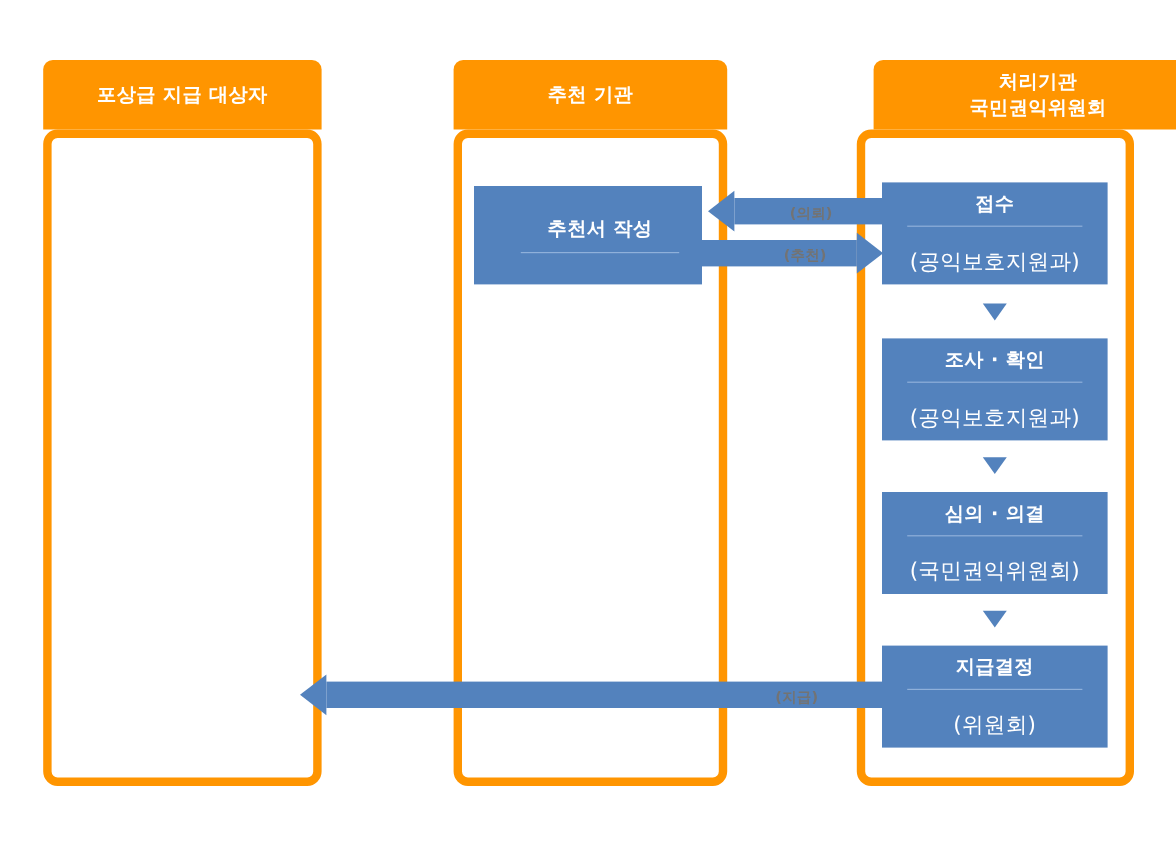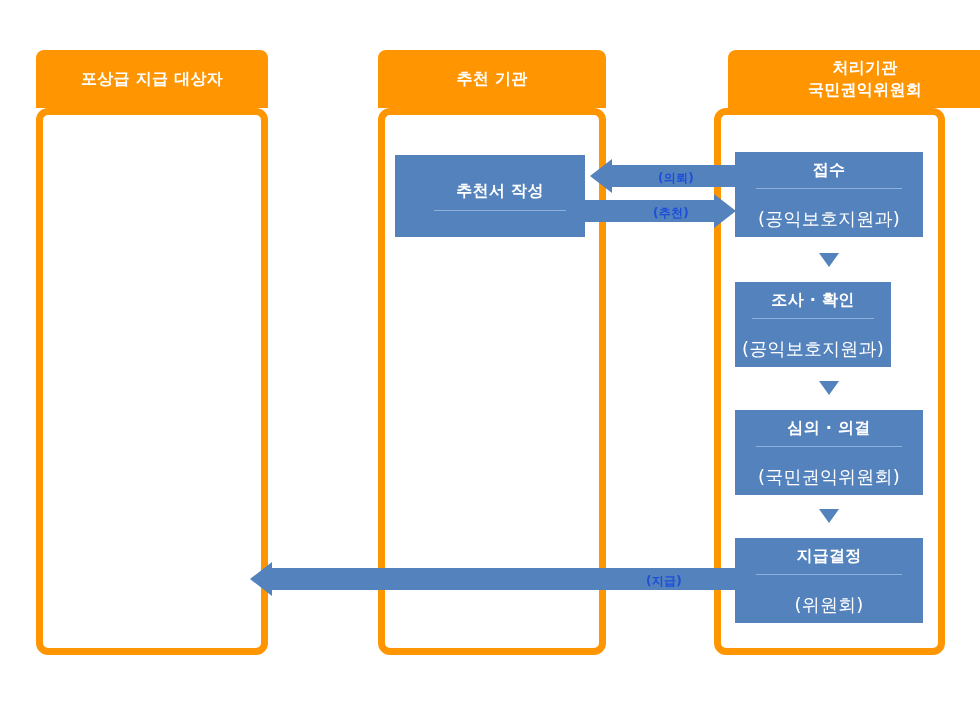--- a/index.html
+++ b/index.html
@@ -96,21 +96,21 @@
     border-bottom: 17px solid transparent;
     border-right: 22px solid #5382BD;
   }
   .arrow-head.right {
     border-top: 17px solid transparent;
     border-bottom: 17px solid transparent;
     border-left: 22px solid #5382BD;
   }
   .arrow-label {
     position: absolute;
-    color: #1d4ed8;
+    color: #737373;
     font-size: 12px;
     font-weight: bold;
     text-align: center;
     letter-spacing: 0.2px;
     white-space: nowrap;
   }
 
   
   .tri-down {
     position: absolute;
@@ -167,21 +167,21 @@
   </div>
 
   <div class="pbox" style="left:735px; top:152px; width:188px; height:85px;">
     <div class="ptitle">접수</div>
     <div class="pdivider"></div>
     <div class="psub">(공익보호지원과)</div>
   </div>
 
   <div class="tri-down" style="left:819px; top:253px;"></div>
 
-  <div class="pbox" style="left:735px; top:282px; width:156px; height:85px;">
+  <div class="pbox" style="left:735px; top:282px; width:188px; height:85px;">
     <div class="ptitle">조사 · 확인</div>
     <div class="pdivider"></div>
     <div class="psub">(공익보호지원과)</div>
   </div>
 
   <div class="tri-down" style="left:819px; top:381px;"></div>
 
   <div class="pbox" style="left:735px; top:410px; width:188px; height:85px;">
     <div class="ptitle">심의 · 의결</div>
     <div class="pdivider"></div>

